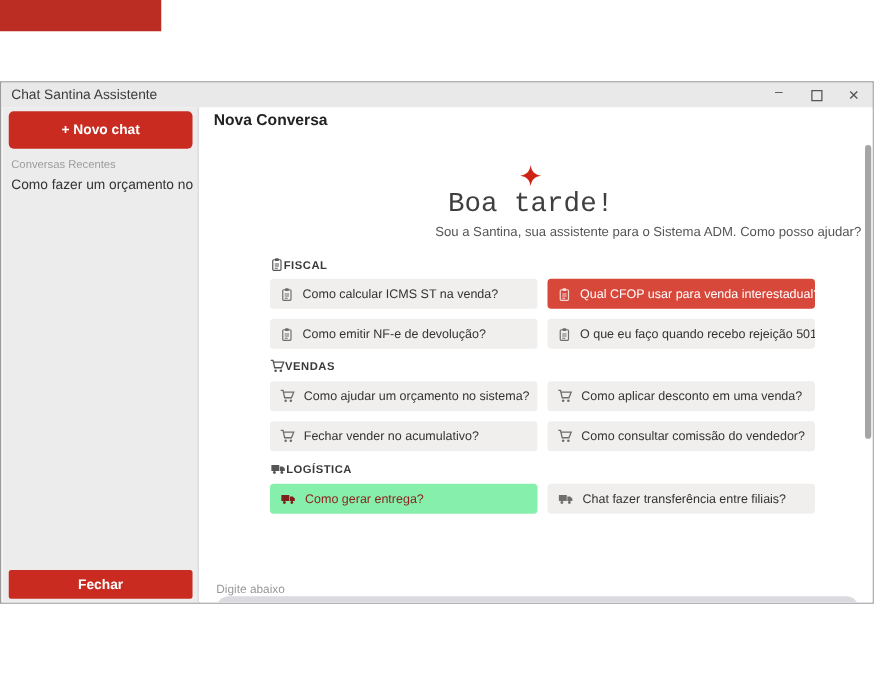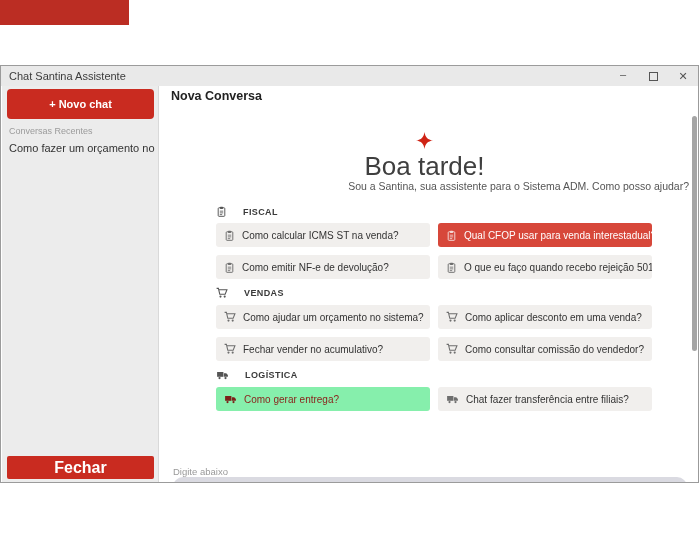--- a/index.html
+++ b/index.html
@@ -25,35 +25,35 @@
   
   #sidebar { position:absolute; left:1px; top:20px; width:157px; height:397px; background:#ececec;
              border-right:1px solid #d9d9d9; }
   #new-chat { position:absolute; left:5px; top:3px; width:147px; height:30px; background:#c92b20;
               border:none; border-radius:4px; color:#fff; font-weight:bold; font-size:11px;
               font-family:"Liberation Sans",sans-serif; }
   #recent-label { position:absolute; left:7px; top:40px; font-size:9px; color:#9b9b9b; }
   #convo-item { position:absolute; left:7px; top:56px; width:146px; font-size:11px; color:#333;
                 white-space:nowrap; overflow:hidden; }
   #close-btn { position:absolute; left:5px; top:370px; width:147px; height:23px; background:#c92b20;
-               border:none; border-radius:2px; color:#fff; font-weight:bold; font-size:16px;
+               border:none; border-radius:2px; color:#fff; font-weight:bold; font-size:11px;
                font-family:"Liberation Sans",sans-serif; }
 
   
   #main { position:absolute; left:159px; top:20px; width:539px; height:397px; background:#fff; }
   #main-header { position:absolute; left:11px; top:3px; font-size:12.5px; font-weight:bold; color:#222; }
 
   #sparkle { position:absolute; left:0; right:10px; top:46px; text-align:center; }
-  #greeting { position:absolute; left:0; right:10px; top:65px; text-align:center; font-size:26px;
-              color:#3f3f3f; }
+  #greeting { position:absolute; left:0; right:10px; top:65px; text-align:center; font-size:22px;
+              color:#3f3f3f;font-family:Liberation Mono, monospace; }
   #subtitle { position:absolute; left:0; right:10px; top:94px; text-align:right; font-size:10.5px;
               color:#555; }
 
   #sections { position:absolute; left:56px; top:112px; width:436px; }
-  .sec-head { display:flex; align-items:center; gap:16px; margin-top:8px; margin-bottom:6px;
+  .sec-head { display:flex; align-items:center; gap:0; margin-top:8px; margin-bottom:6px;
               font-size:9px; font-weight:bold; color:#3a3a3a; letter-spacing:.4px; }
   .sec-head .ic { display:inline-flex; color:#555; }
   .sec-grid { display:grid; grid-template-columns:214px 214px; column-gap:8px; row-gap:8px; }
   .qbtn { height:24px; display:flex; align-items:center; gap:7px; padding:0 8px; background:#f1efed;
           border:none; border-radius:3px; font-size:10px; color:#333; text-align:left; cursor:pointer;
           font-family:"Liberation Sans",sans-serif; white-space:nowrap; overflow:hidden; }
   .qbtn .ic { display:inline-flex; color:#6e6e6e; flex:0 0 auto; }
   .qbtn.hl { background:#d7473a; color:#fff; }
   .qbtn.hl .ic { color:#f4d9d6; }
   .qbtn.hld { background:#86efac; color:#8a241d; }

